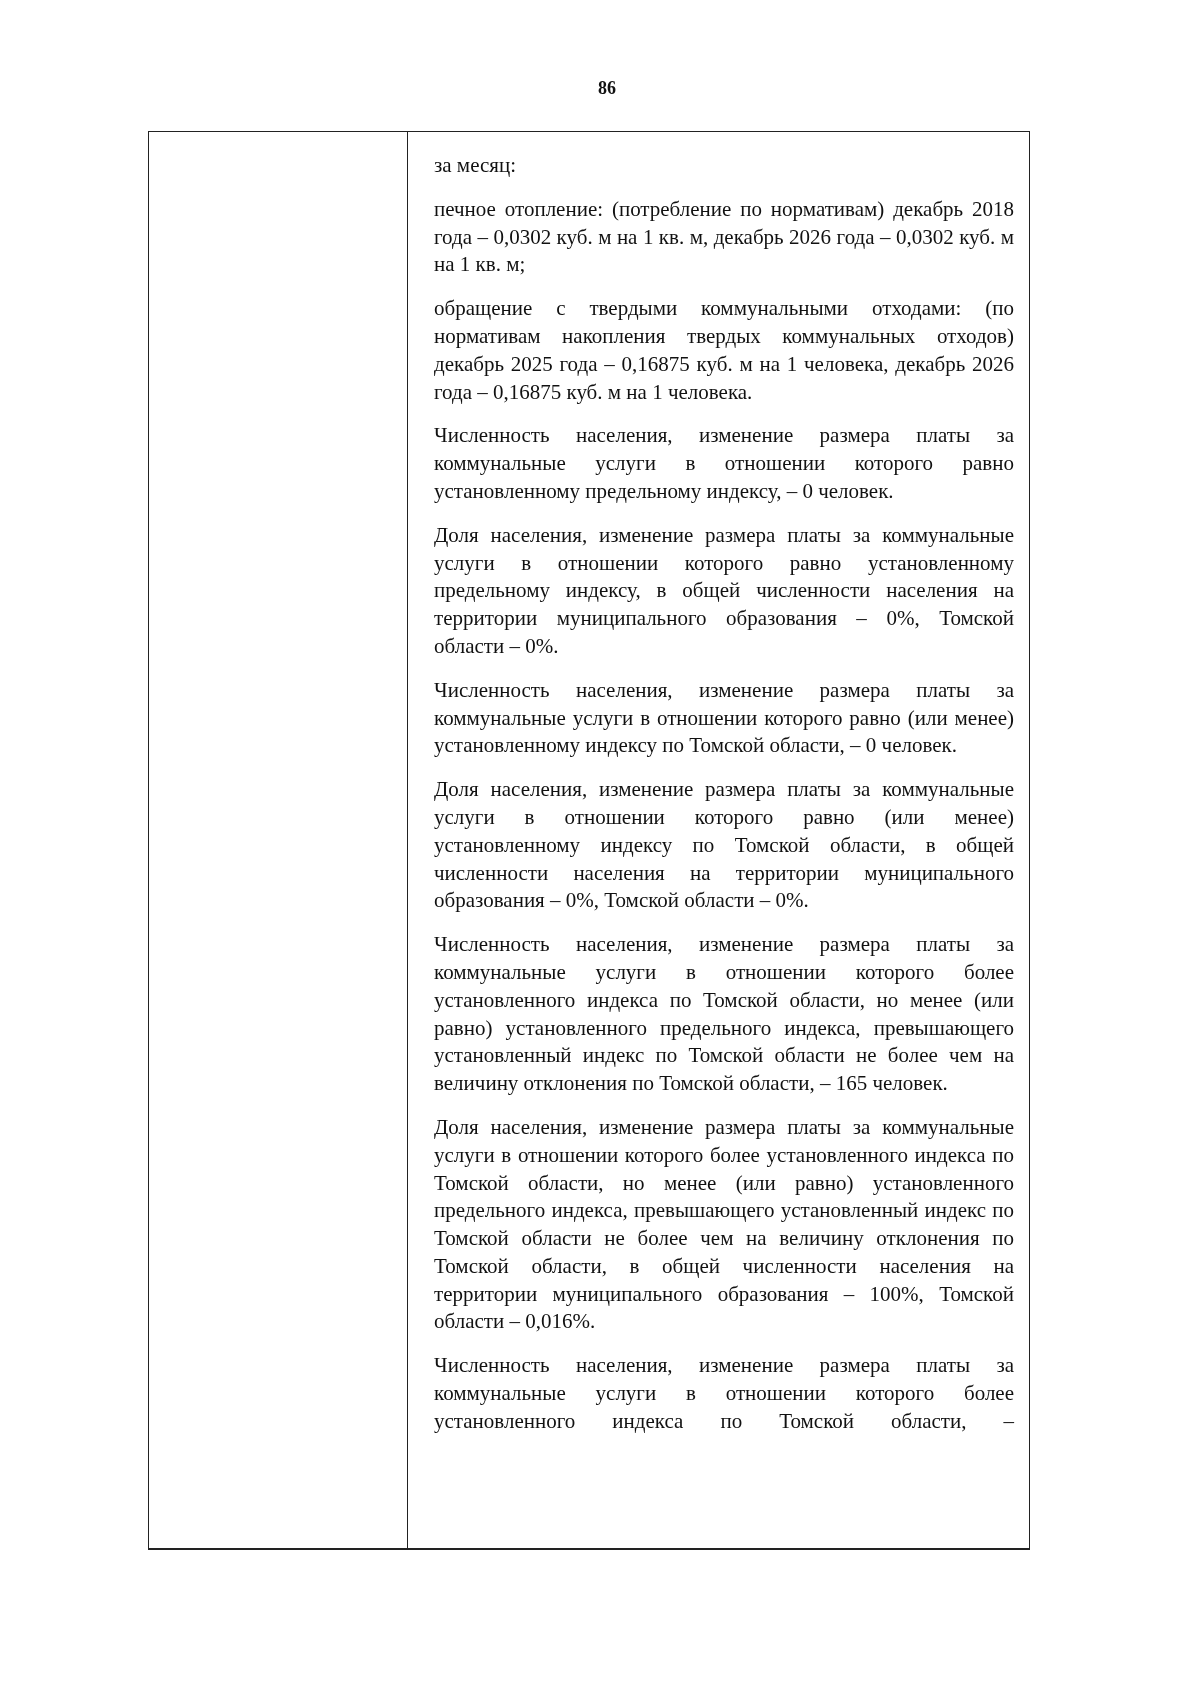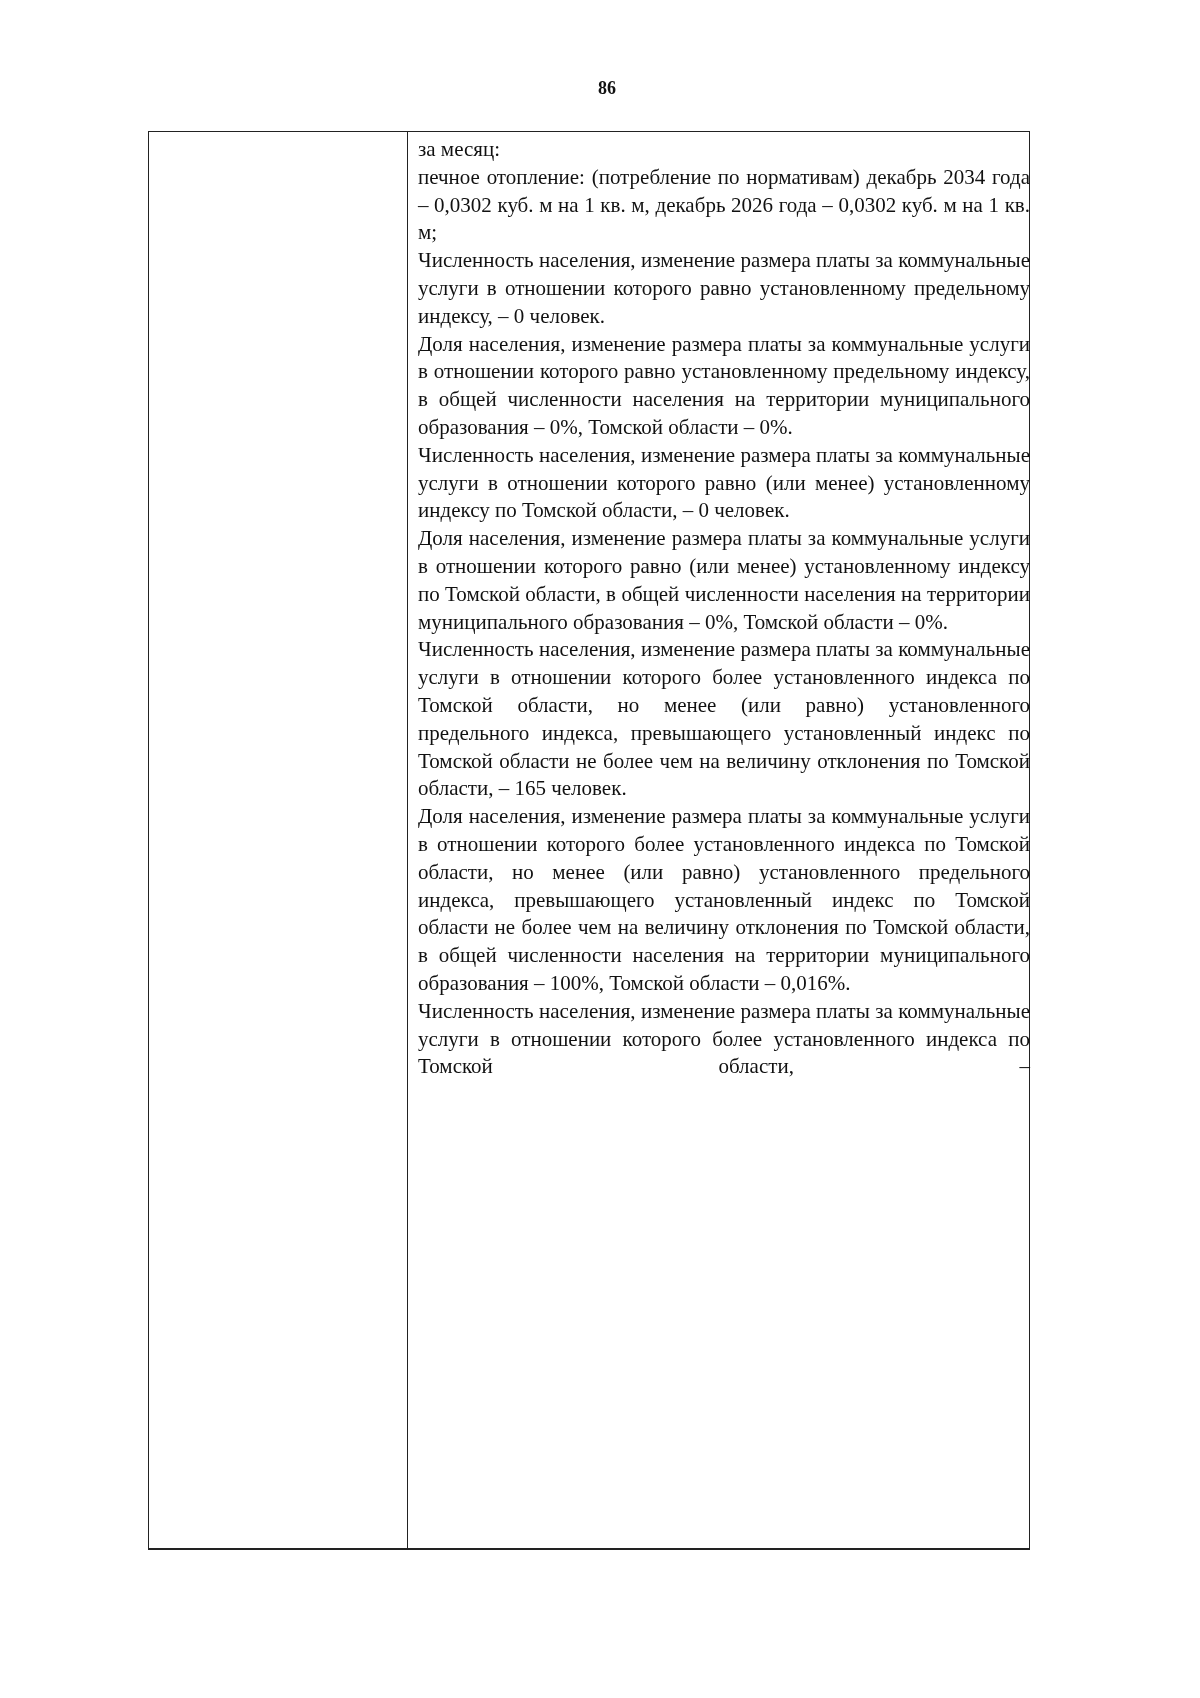--- a/index.html
+++ b/index.html
@@ -1,33 +1,34 @@
 <!DOCTYPE html>
 <html><head>
 <meta charset="utf-8">
 <style>
   html,body{margin:0;padding:0;background:#fff;}
   body{width:1200px;height:1698px;position:relative;font-family:"Liberation Serif","DejaVu Serif",serif;color:#111;}
   .page-number{position:absolute;top:78px;left:7px;width:1200px;text-align:center;font-size:18px;font-weight:bold;}
   .table{position:absolute;left:148px;top:131px;width:882px;height:1419px;border:1.5px solid #222;border-bottom-width:2px;box-sizing:border-box;}
   .col-left{position:absolute;left:0;top:0;width:258px;height:100%;border-right:1.2px solid #222;}
   .col-right{position:absolute;left:259px;top:4px;width:612px;padding-left:10px;}
-  .p{font-size:21px;line-height:27.8px;text-align:justify;margin:0;}
+  .p{font-size:21px;line-height:27.8px;text-align:justify;margin:16px;}
   .p.last-justify{text-align-last:justify;}
 </style>
 </head>
 <body>
 
 <div class="page-number">86</div>
 
 <div class="table">
   <div class="col-left"></div>
   <div class="col-right">
     <p class="p">за месяц:</p>
-    <p class="p">печное отопление: (потребление по нормативам) декабрь 2034 года – 0,0302 куб. м на 1 кв. м, декабрь 2026 года – 0,0302 куб. м на 1 кв. м;</p>
+    <p class="p">печное отопление: (потребление по нормативам) декабрь 2018 года – 0,0302 куб. м на 1 кв. м, декабрь 2026 года – 0,0302 куб. м на 1 кв. м;</p>
+    <p class="p">обращение с твердыми коммунальными отходами: (по нормативам накопления твердых коммунальных отходов) декабрь 2025 года – 0,16875 куб. м на 1 человека, декабрь 2026 года – 0,16875 куб. м на 1 человека.</p>
     <p class="p">Численность населения, изменение размера платы за коммунальные услуги в отношении которого равно установленному предельному индексу, – 0 человек.</p>
     <p class="p">Доля населения, изменение размера платы за коммунальные услуги в отношении которого равно установленному предельному индексу, в общей численности населения на территории муниципального образования – 0%, Томской области – 0%.</p>
     <p class="p">Численность населения, изменение размера платы за коммунальные услуги в отношении которого равно (или менее) установленному индексу по Томской области, – 0 человек.</p>
     <p class="p">Доля населения, изменение размера платы за коммунальные услуги в отношении которого равно (или менее) установленному индексу по Томской области, в общей численности населения на территории муниципального образования – 0%, Томской области – 0%.</p>
     <p class="p">Численность населения, изменение размера платы за коммунальные услуги в отношении которого более установленного индекса по Томской области, но менее (или равно) установленного предельного индекса, превышающего установленный индекс по Томской области не более чем на величину отклонения по Томской области, – 165 человек.</p>
     <p class="p">Доля населения, изменение размера платы за коммунальные услуги в отношении которого более установленного индекса по Томской области, но менее (или равно) установленного предельного индекса, превышающего установленный индекс по Томской области не более чем на величину отклонения по Томской области, в общей численности населения на территории муниципального образования – 100%, Томской области – 0,016%.</p>
     <p class="p last-justify">Численность населения, изменение размера платы за коммунальные услуги в отношении которого более установленного индекса по Томской области, –</p>
   </div>
 </div>
 

